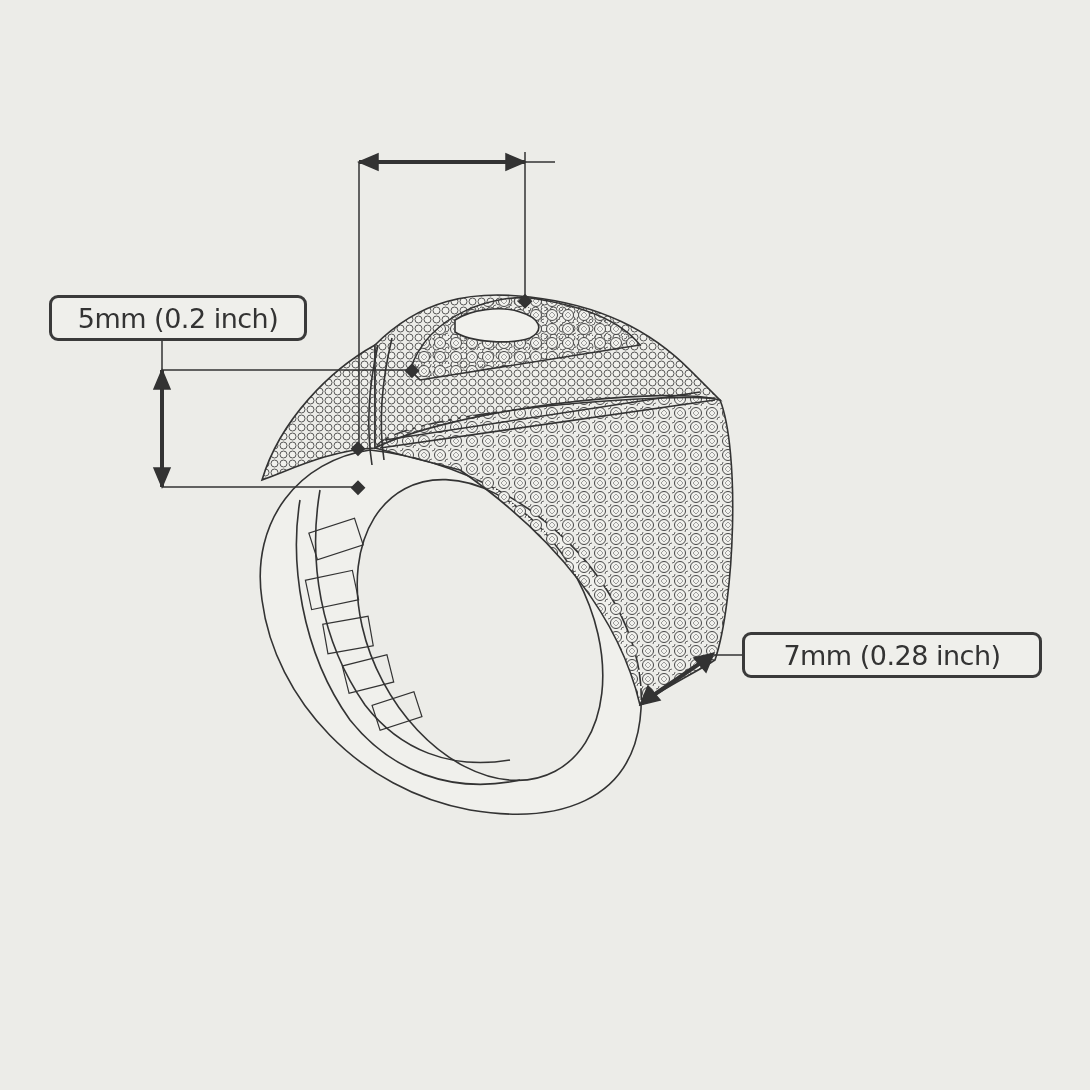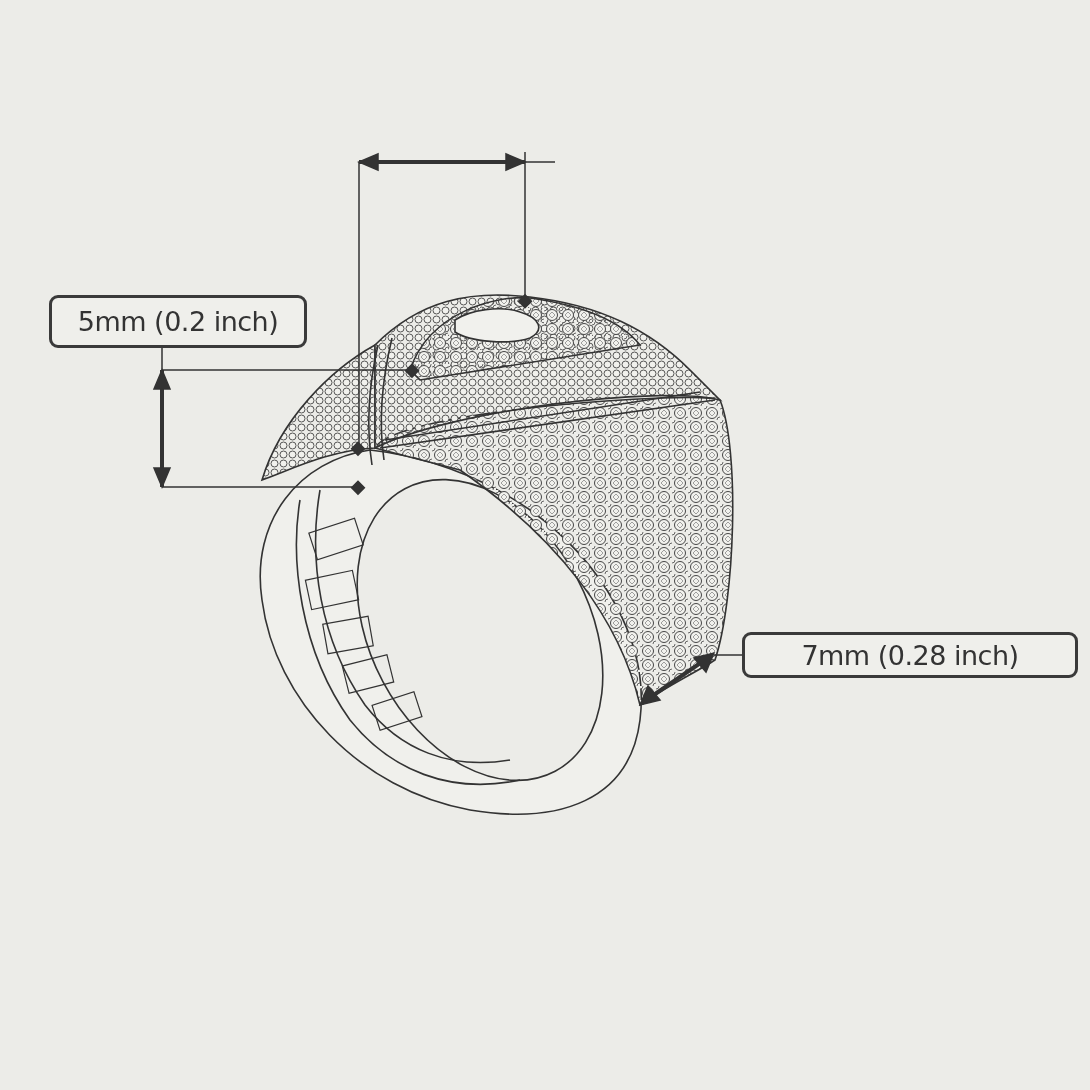--- a/index.html
+++ b/index.html
@@ -17,22 +17,22 @@
     border-radius: 9px;
     background: #efefeb;
     color: #333333;
     font-size: 27px;
     line-height: 1;
     display: flex; align-items: center; justify-content: center;
     white-space: nowrap;
     letter-spacing: -0.5px;
   }
   #lbl-width { left: 554px; top: 140px; width: 286px; height: 46px; }
-  #lbl-height { left: 49px; top: 295px; width: 258px; height: 53px; }
-  #lbl-band { left: 742px; top: 632px; width: 336px; height: 46px; }
+  #lbl-height { left: 49px; top: 295px; width: 258px; height: 46px; }
+  #lbl-band { left: 742px; top: 632px; width: 300px; height: 46px; }
 </style>
 </head>
 <body>
 
 <div class="canvas">
 
   <svg class="drawing" width="1090" height="1090" viewBox="0 0 1090 1090">
     <defs>
       <pattern id="stones" width="16" height="14" patternUnits="userSpaceOnUse">
         <circle cx="8" cy="7" r="5.5" fill="#f1f1ed" stroke="#444" stroke-width="1"></circle>

